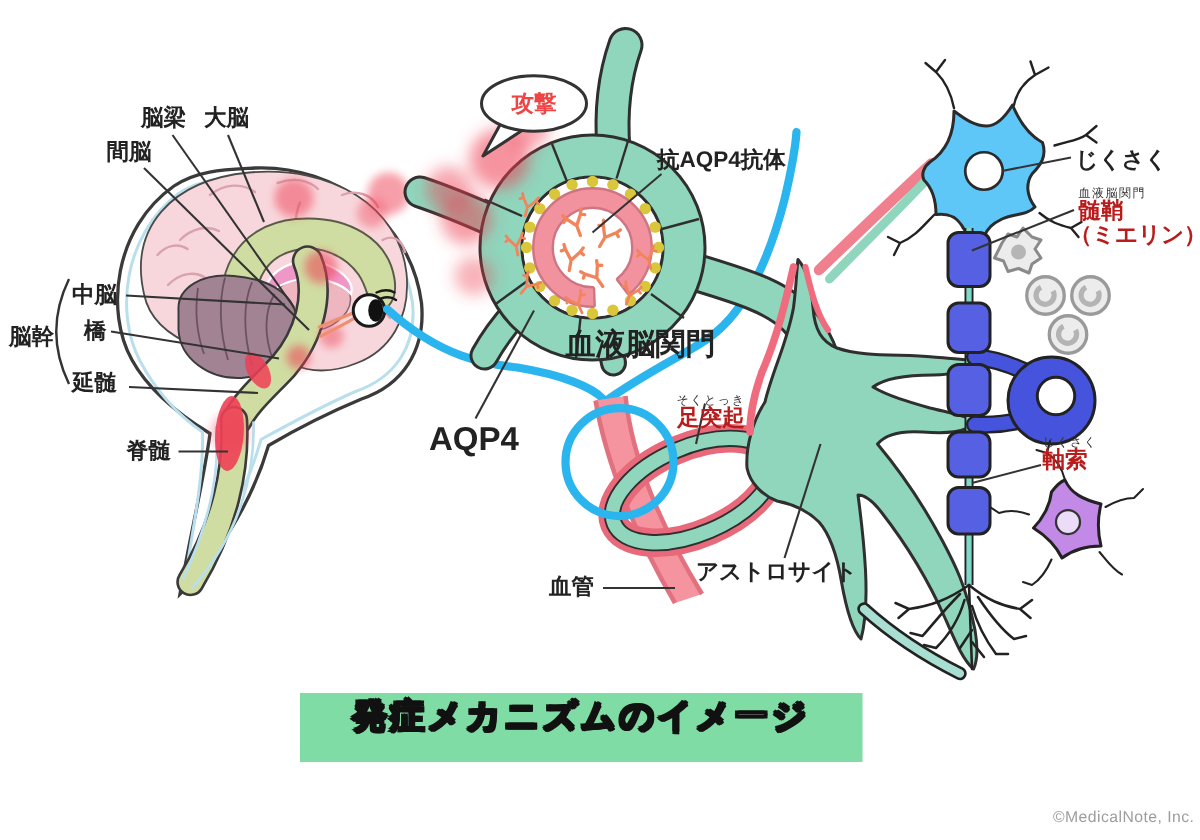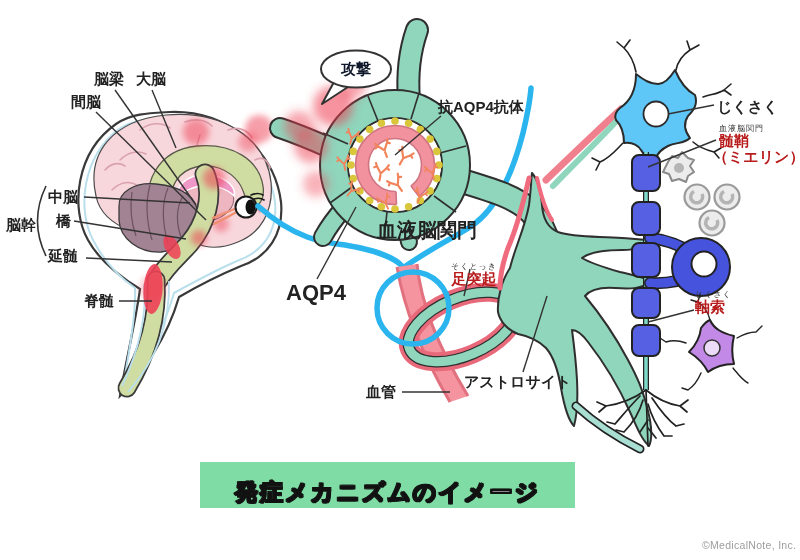--- a/index.html
+++ b/index.html
@@ -9,23 +9,23 @@
   svg{position:absolute;left:0;top:0;}
   .lbl{position:absolute;color:#222;font-size:15px;font-weight:600;white-space:nowrap;line-height:1.1;}
   .lbl.latin{font-size:22px;font-weight:600;}
   .stack{position:absolute;display:flex;flex-direction:column;align-items:flex-start;line-height:1.05;}
   .stack .rt{font-size:8px;font-weight:400;color:#333;letter-spacing:1px;}
   .stack .base{font-size:15px;font-weight:600;color:#b91c1c;white-space:nowrap;}
   #ensho-box{position:absolute;left:245px;top:81px;width:80px;height:46px;background:#fff;
      border:3px solid #f7a21b;box-sizing:border-box;display:flex;align-items:center;justify-content:center;
      color:#e81a1f;font-size:28px;font-weight:bold;letter-spacing:2px;}
   #attack-label{position:absolute;left:331px;top:60px;width:50px;text-align:center;
-     font-size:15px;font-weight:600;color:#0f172a;}
+     font-size:15px;font-weight:600;color:#ef4444;}
   #banner{position:absolute;left:200px;top:462px;width:375px;height:46px;background:#7fdca4;
-     display:flex;align-items:flex-end;justify-content:center;}
+     display:flex;align-items:flex-start;justify-content:center;}
   #banner span{color:#fff;font-size:23px;font-weight:bold;letter-spacing:2px;
      -webkit-text-stroke:1.3px #111;
      text-shadow:-1px -1px 0 #111,1px -1px 0 #111,-1px 1px 0 #111,1px 1px 0 #111;}
   #copyright{position:absolute;left:702px;top:539px;font-size:10.5px;color:#9d9d9d;letter-spacing:.3px;}
 </style>
 </head>
 <body>
 
 <div id="stage">
 <svg width="800" height="560" viewBox="0 0 800 560">

